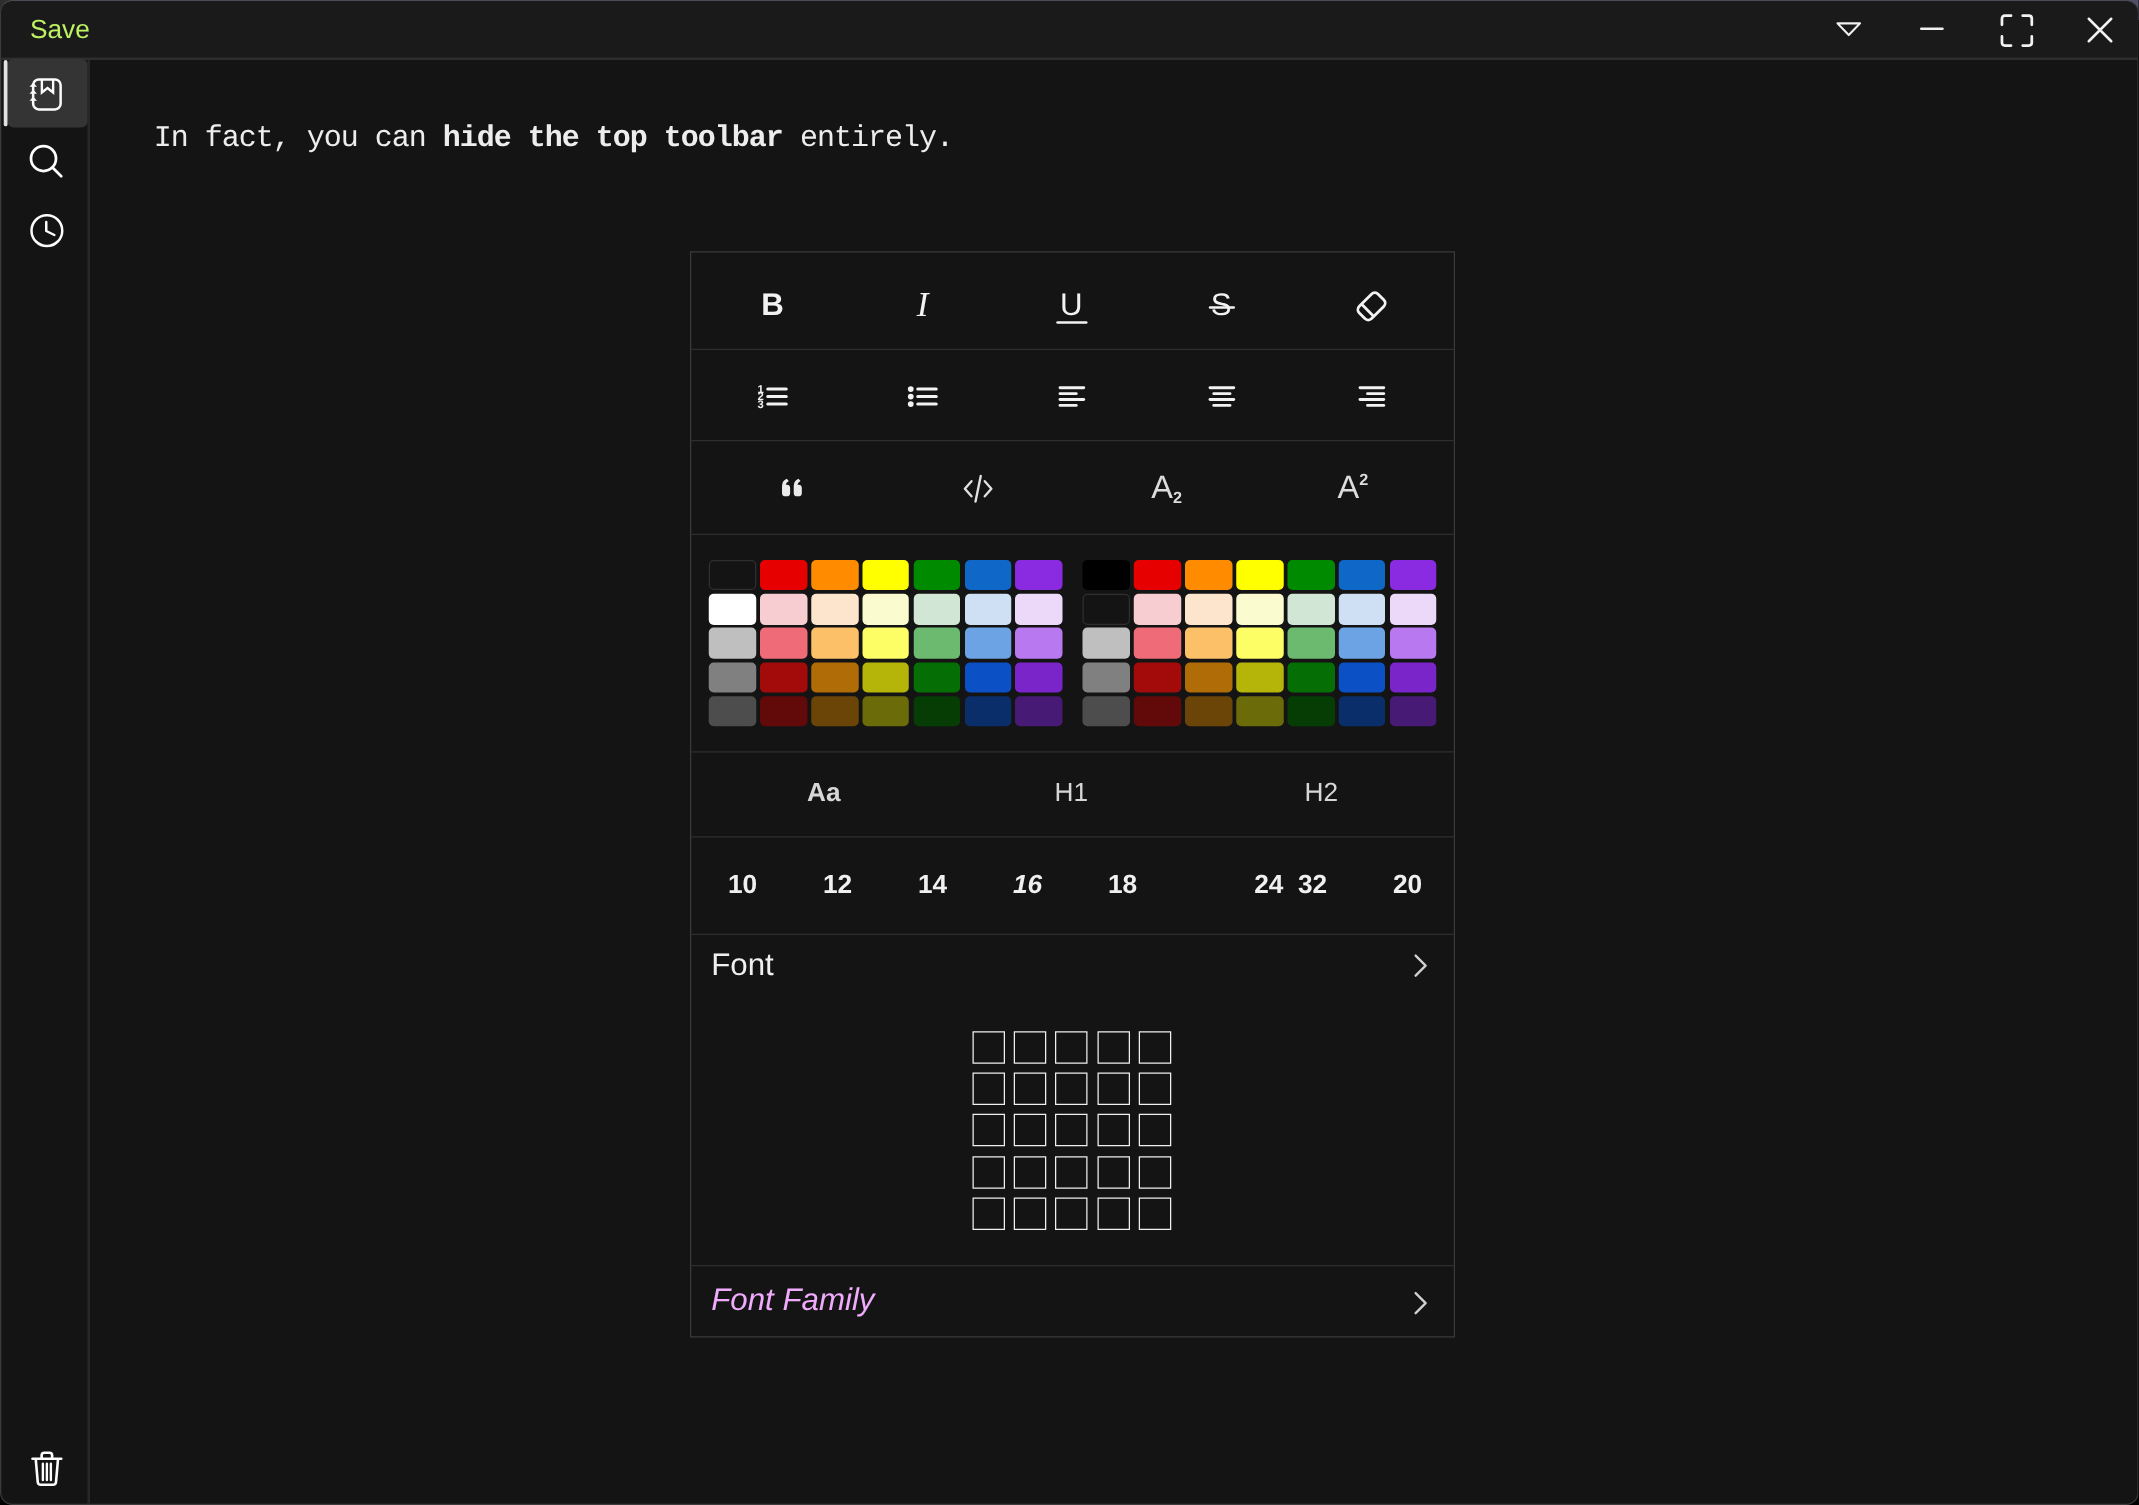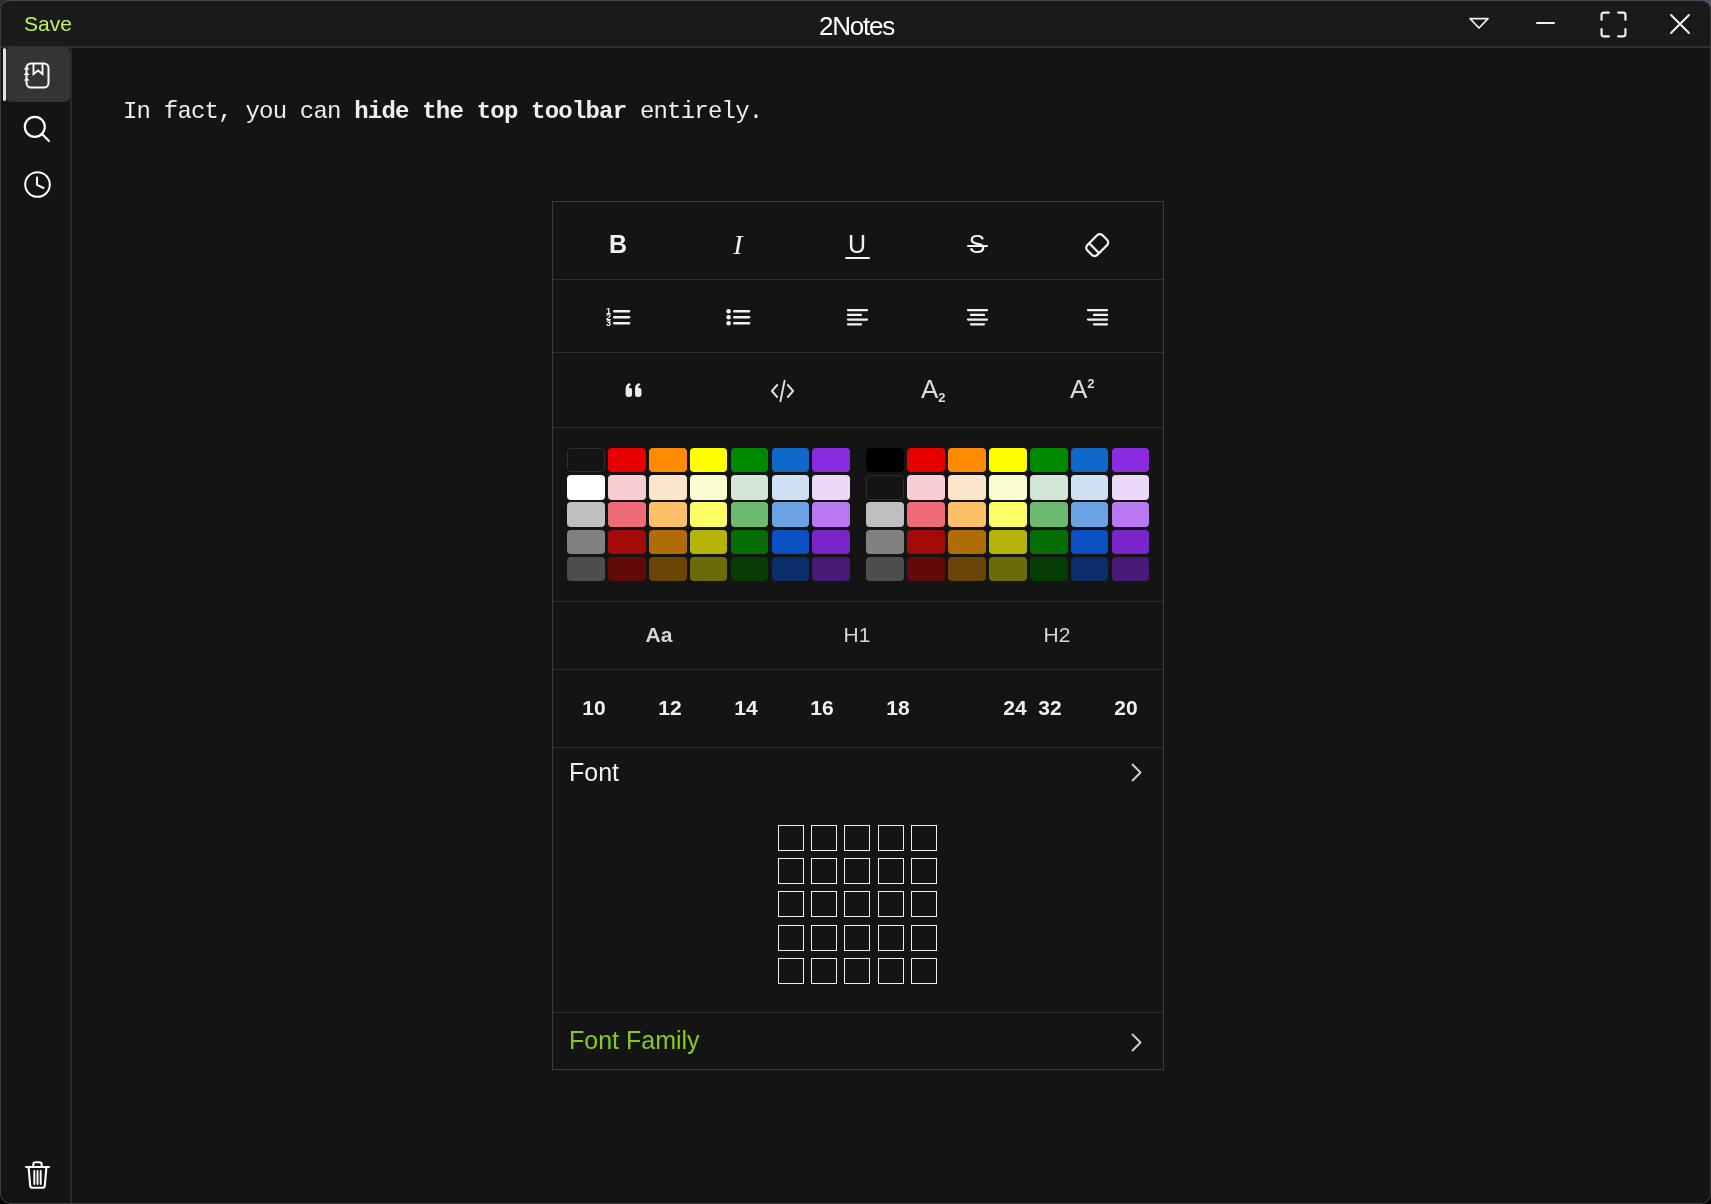--- a/index.html
+++ b/index.html
@@ -8,21 +8,20 @@
 .abs{position:absolute;}
 svg{display:block;overflow:visible;}
 </style></head><body>
 <div class="abs" style="left:0;top:0;width:40px;height:20px;background:#2e2e2e;"></div>
 <div class="abs" style="left:1380px;top:0;width:331px;height:16px;background:#50506b;"></div>
 <div id="win">
 
 <div class="abs" style="left:0;top:0;width:1711px;height:45px;background:#1a1a1a;"></div>
 <div class="abs" style="left:0;top:45px;width:1711px;height:2px;background:#2e2e2e;"></div>
 <div class="abs" style="left:23px;top:0;height:45px;line-height:45px;font-size:21px;color:#bef264;">Save</div>
-<div class="abs" style="left:0;top:0;width:1711px;height:50px;line-height:50px;text-align:center;font-size:26px;letter-spacing:-1.2px;color:#fff;">2Notes</div>
 <svg class="abs" style="left:1468px;top:16px;" width="20" height="12" viewBox="0 0 20 12">
 <polygon points="1,1.7 19,1.7 10,11" fill="none" stroke="#f0f0f0" stroke-width="1.7" stroke-linejoin="round"></polygon>
     </svg>
 <div class="abs" style="left:1534.5px;top:21px;width:19px;height:2.2px;background:#f0f0f0;border-radius:1px;"></div>
 <svg class="abs" style="left:1598.5px;top:9.5px;" width="27" height="27" viewBox="0 0 26 26">
 <g fill="none" stroke="#f2f2f2" stroke-width="2.1" stroke-linecap="round">
 <path d="M1.5,8.5 V3.8 Q1.5,1.5 3.8,1.5 H8.5"></path>
 <path d="M17.5,1.5 H22.2 Q24.5,1.5 24.5,3.8 V8.5"></path>
 <path d="M24.5,17.5 V22.2 Q24.5,24.5 22.2,24.5 H17.5"></path>
 <path d="M8.5,24.5 H3.8 Q1.5,24.5 1.5,22.2 V17.5"></path>
@@ -240,21 +239,21 @@
     </div>
 <div class="abs" style="left:563px;top:687px;width:60px;height:40px;display:flex;align-items:center;justify-content:center;">
       <span style="font-size:21px;font-weight:bold;color:#f0f0f0;">10</span>
     </div>
 <div class="abs" style="left:639px;top:687px;width:60px;height:40px;display:flex;align-items:center;justify-content:center;">
       <span style="font-size:21px;font-weight:bold;color:#f0f0f0;">12</span>
     </div>
 <div class="abs" style="left:715px;top:687px;width:60px;height:40px;display:flex;align-items:center;justify-content:center;">
       <span style="font-size:21px;font-weight:bold;color:#f0f0f0;">14</span>
     </div>
-<div class="abs" style="left:791px;top:687px;width:60px;height:40px;display:flex;align-items:center;justify-content:center;">
+<div class="abs" style="left:791px;top:687px;width:60px;height:40px;display:flex;align-items:center;justify-content:center;font-style:italic;">
       <span style="font-size:21px;font-weight:bold;color:#f0f0f0;">16</span>
     </div>
 <div class="abs" style="left:867px;top:687px;width:60px;height:40px;display:flex;align-items:center;justify-content:center;">
       <span style="font-size:21px;font-weight:bold;color:#f0f0f0;">18</span>
     </div>
 <div class="abs" style="left:984px;top:687px;width:60px;height:40px;display:flex;align-items:center;justify-content:center;">
       <span style="font-size:21px;font-weight:bold;color:#f0f0f0;">24</span>
     </div>
 <div class="abs" style="left:1019px;top:687px;width:60px;height:40px;display:flex;align-items:center;justify-content:center;">
       <span style="font-size:21px;font-weight:bold;color:#f0f0f0;">32</span>
@@ -284,16 +283,16 @@
 <div class="abs" style="left:777px;top:923.6px;width:26px;height:26px;border:1.6px solid #f0f0f0;"></div>
 <div class="abs" style="left:810.2px;top:923.6px;width:26px;height:26px;border:1.6px solid #f0f0f0;"></div>
 <div class="abs" style="left:843.4px;top:923.6px;width:26px;height:26px;border:1.6px solid #f0f0f0;"></div>
 <div class="abs" style="left:876.6px;top:923.6px;width:26px;height:26px;border:1.6px solid #f0f0f0;"></div>
 <div class="abs" style="left:909.8px;top:923.6px;width:26px;height:26px;border:1.6px solid #f0f0f0;"></div>
 <div class="abs" style="left:777px;top:956.8px;width:26px;height:26px;border:1.6px solid #f0f0f0;"></div>
 <div class="abs" style="left:810.2px;top:956.8px;width:26px;height:26px;border:1.6px solid #f0f0f0;"></div>
 <div class="abs" style="left:843.4px;top:956.8px;width:26px;height:26px;border:1.6px solid #f0f0f0;"></div>
 <div class="abs" style="left:876.6px;top:956.8px;width:26px;height:26px;border:1.6px solid #f0f0f0;"></div>
 <div class="abs" style="left:909.8px;top:956.8px;width:26px;height:26px;border:1.6px solid #f0f0f0;"></div>
-<div class="abs" style="left:568px;top:1025px;font-size:25px;color:#84cc16;">Font Family</div>
+<div class="abs" style="left:568px;top:1025px;font-size:25px;color:#f0abfc;font-style:italic;">Font Family</div>
 <svg class="abs" style="left:1130px;top:1032px;" width="11" height="19" viewBox="0 0 11 19">
 <polyline points="1.5,1.5 9.5,9.5 1.5,17.5" fill="none" stroke="#d0d0d0" stroke-width="1.9" stroke-linecap="round" stroke-linejoin="round"></polyline>
     </svg>
 </div>
 </body></html>

